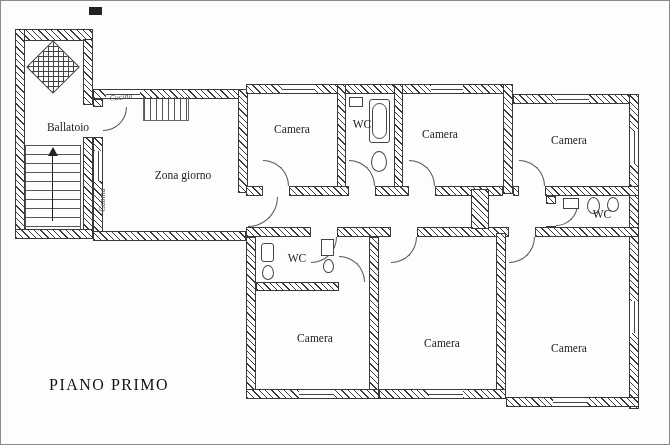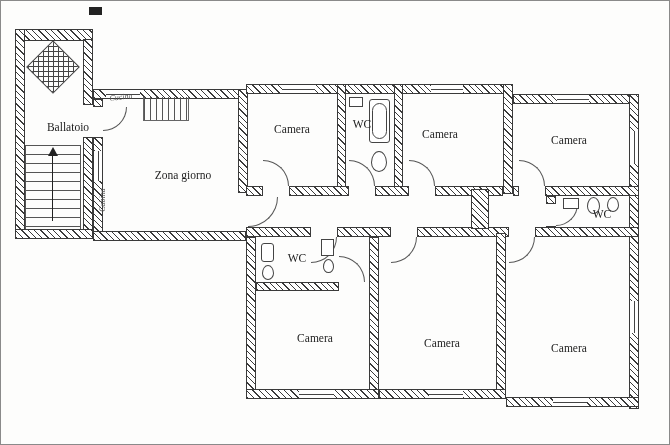--- a/index.html
+++ b/index.html
@@ -159,14 +159,15 @@
   <div class="lbl" style="left:291px;top:128px;">Camera</div>
   <div class="lbl" style="left:361px;top:123px;">WC</div>
   <div class="lbl" style="left:439px;top:133px;">Camera</div>
   <div class="lbl" style="left:568px;top:139px;">Camera</div>
   <div class="lbl" style="left:601px;top:213px;">WC</div>
   <div class="lbl" style="left:296px;top:257px;">WC</div>
   <div class="lbl" style="left:314px;top:337px;">Camera</div>
   <div class="lbl" style="left:441px;top:342px;">Camera</div>
   <div class="lbl" style="left:568px;top:347px;">Camera</div>
 
+  <div class="title">PIANO PRIMO</div>
 
 </div>
 
 </body></html>

